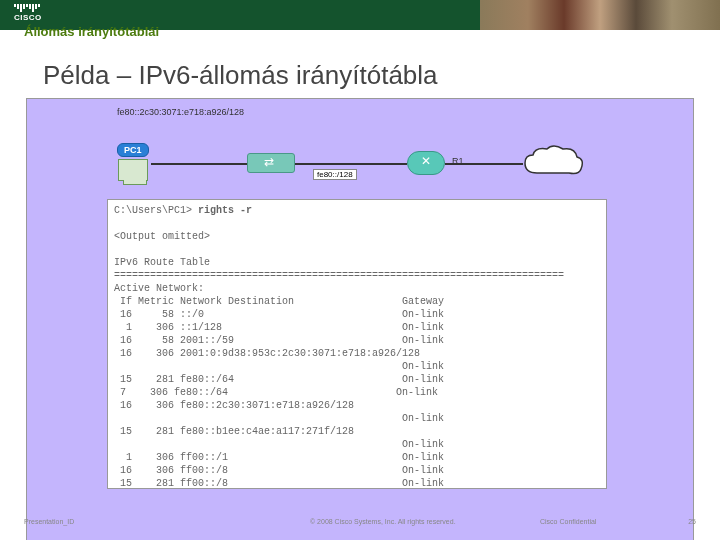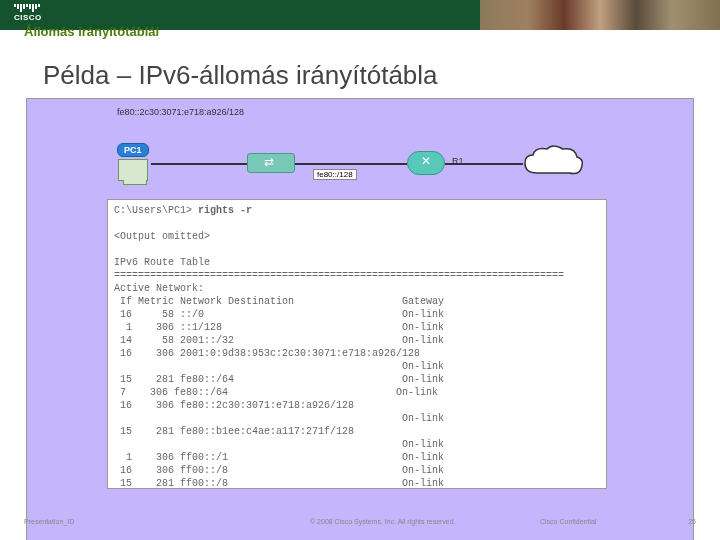--- a/index.html
+++ b/index.html
@@ -91,21 +91,21 @@
   <div class="terminal"><span>C:\Users\PC1&gt; </span><b>rights -r</b>
 
 <span class="omit">&lt;Output omitted&gt;</span>
 
 <span>IPv6 Route Table</span>
 <span>===========================================================================</span>
 <span>Active Network:</span>
 <span> If Metric Network Destination                  Gateway</span>
 <span> 16     58 ::/0                                 On-link</span>
 <span>  1    306 ::1/128                              On-link</span>
-<span> 14     58 2001::/32                            On-link</span>
+<span> 16     58 2001::/59                            On-link</span>
 <span> 16    306 2001:0:9d38:953c:2c30:3071:e718:a926/128</span>
 <span>                                                On-link</span>
 <span> 15    281 fe80::/64                            On-link</span>
 <span> 7    306 fe80::/64                            On-link</span>
 <span> 16    306 fe80::2c30:3071:e718:a926/128</span>
 <span>                                                On-link</span>
 <span> 15    281 fe80::b1ee:c4ae:a117:271f/128</span>
 <span>                                                On-link</span>
 <span>  1    306 ff00::/1                             On-link</span>
 <span> 16    306 ff00::/8                             On-link</span>

